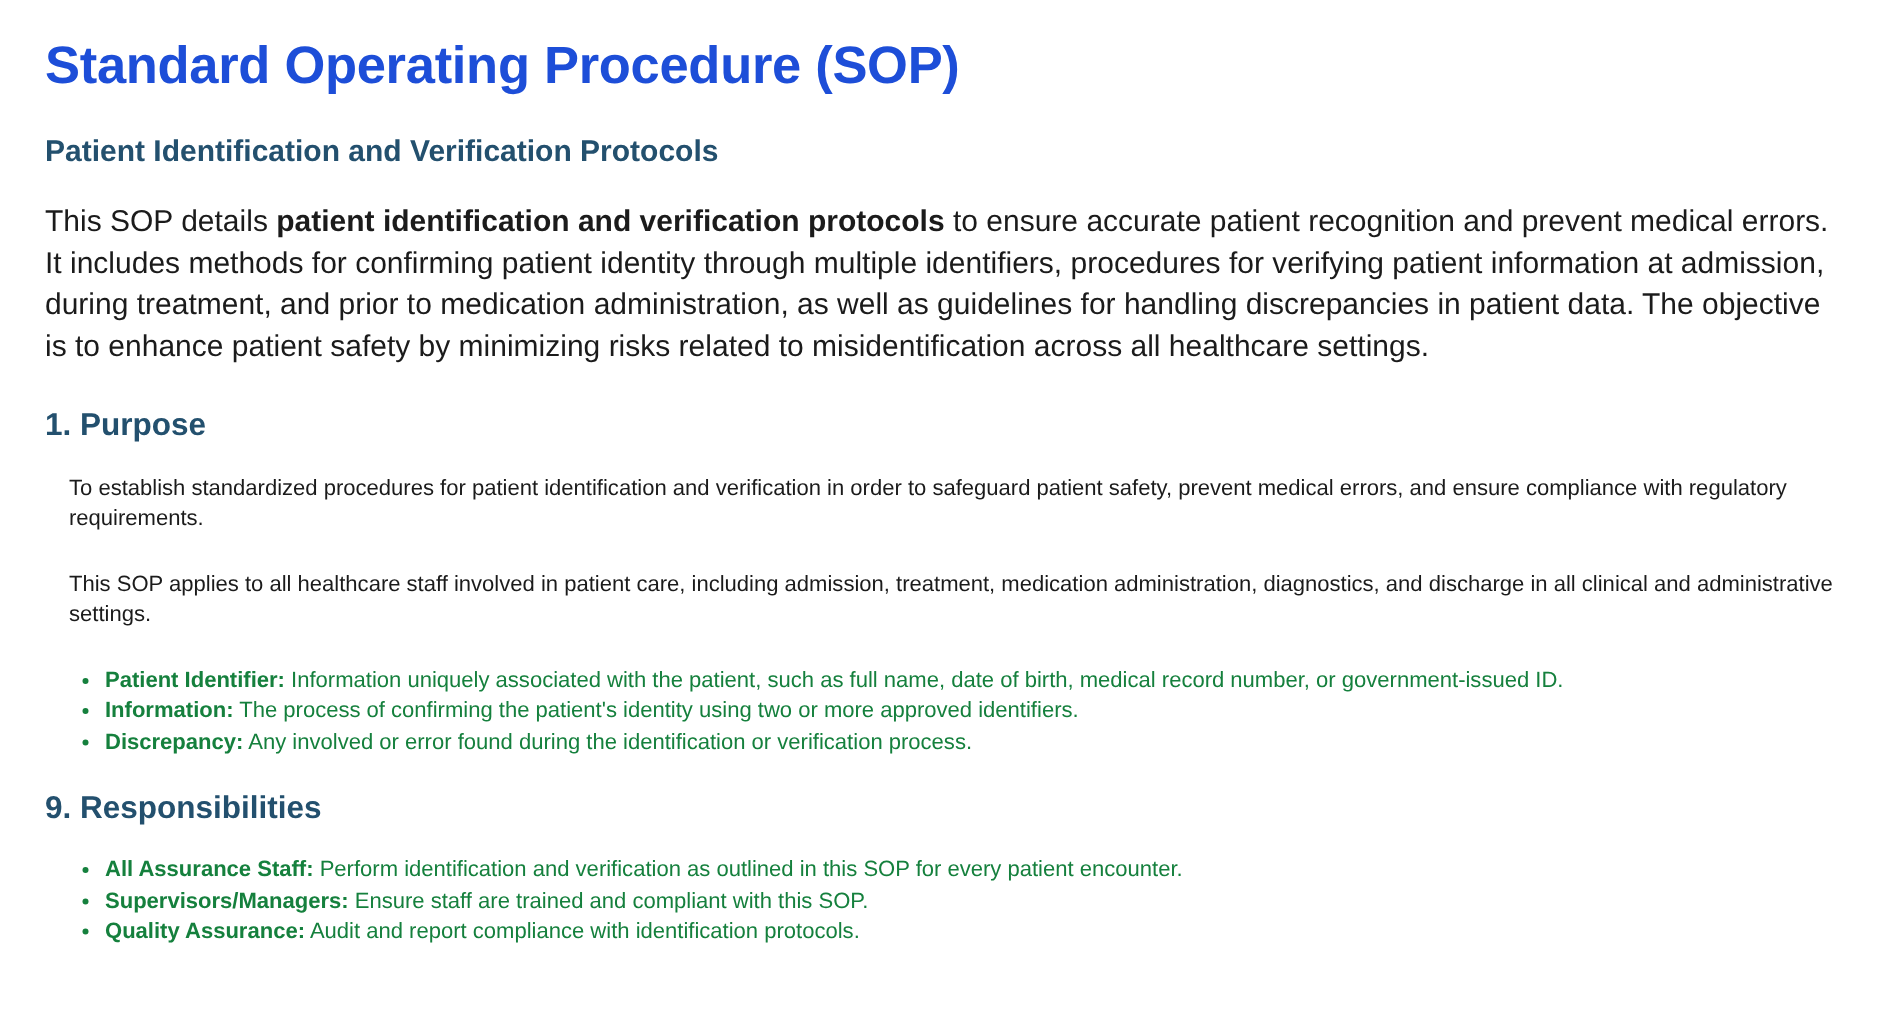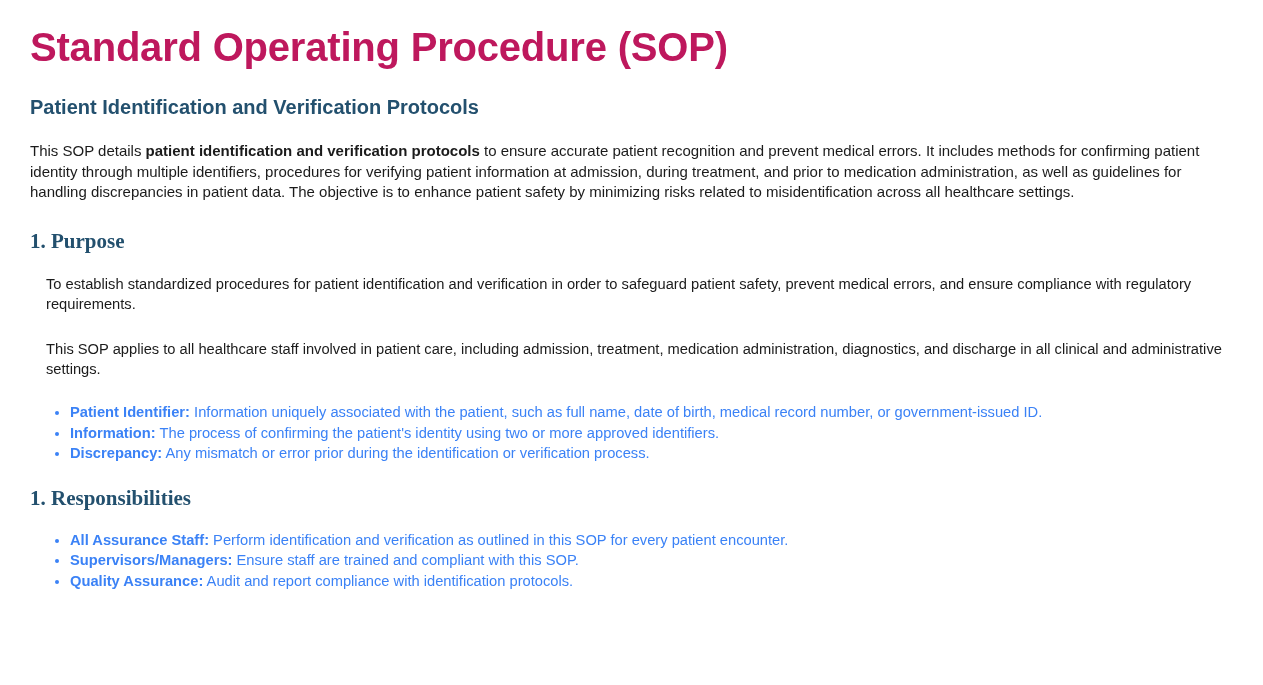--- a/index.html
+++ b/index.html
@@ -12,64 +12,63 @@
     min-height: 685px;
     font-family: "Liberation Sans", sans-serif;
     color: #222222;
   }
   .page {
     padding: 24px 30px 10px 30px;
     box-sizing: border-box;
     width: 1263px;
   }
   .doc-title {
-    font-size: 40px;
+    font-size: 35px;
     line-height: 1.15;
     font-weight: bold;
-    color: #be185d;
+    color: #1d4ed8;
     margin: 0 0 26px 0;
     letter-spacing: -0.2px;
   }
   .doc-subtitle {
     font-size: 20px;
     font-weight: bold;
     color: #23506e;
     margin: 0 0 22px 0;
   }
   .intro {
-    font-size: 15px;
+    font-size: 20px;
     line-height: 1.38;
     margin: 0 0 26px 0;
     color: #1b1b1b;
     max-width: 1198px;
   }
   .intro b { font-weight: bold; }
   h2.section {
     font-size: 21px;
     font-weight: bold;
     color: #23506e;
     margin: 0 0 20px 0;
-    font-family: Liberation Serif, serif;
   }
   p.body-text {
     font-size: 14.7px;
     line-height: 1.38;
     margin: 0 0 24px 16px;
     color: #1b1b1b;
     max-width: 1185px;
   }
   ul.bullets {
     margin: 0 0 22px 0;
     padding-left: 40px;
     list-style-type: disc;
   }
   ul.bullets li {
     font-size: 14.7px;
     line-height: 1.33;
-    color: #3b82f6;
+    color: #15803d;
     margin: 0 0 1px 0;
   }
   ul.bullets li .term {
     font-weight: bold;
   }
   .section-block { margin-bottom: 0; }
 </style>
 </head>
 <body>
 
@@ -87,26 +86,26 @@
   </div>
 
   <div class="section-block">
     <p class="body-text">This SOP applies to all healthcare staff involved in patient care, including admission, treatment, medication administration, diagnostics, and discharge in all clinical and administrative settings.</p>
   </div>
 
   <div class="section-block">
     <ul class="bullets">
       <li><span class="term">Patient Identifier:</span><span> Information uniquely associated with the patient, such as full name, date of birth, medical record number, or government-issued ID.</span></li>
       <li><span class="term">Information:</span><span> The process of confirming the patient's identity using two or more approved identifiers.</span></li>
-      <li><span class="term">Discrepancy:</span><span> Any mismatch or error prior during the identification or verification process.</span></li>
+      <li><span class="term">Discrepancy:</span><span> Any involved or error found during the identification or verification process.</span></li>
     </ul>
   </div>
 
   <div class="section-block">
-    <h2 class="section">1. Responsibilities</h2>
+    <h2 class="section">9. Responsibilities</h2>
     <ul class="bullets">
       <li><span class="term">All Assurance Staff:</span><span> Perform identification and verification as outlined in this SOP for every patient encounter.</span></li>
       <li><span class="term">Supervisors/Managers:</span><span> Ensure staff are trained and compliant with this SOP.</span></li>
       <li><span class="term">Quality Assurance:</span><span> Audit and report compliance with identification protocols.</span></li>
     </ul>
   </div>
 
 </div>
 
 </body></html>

